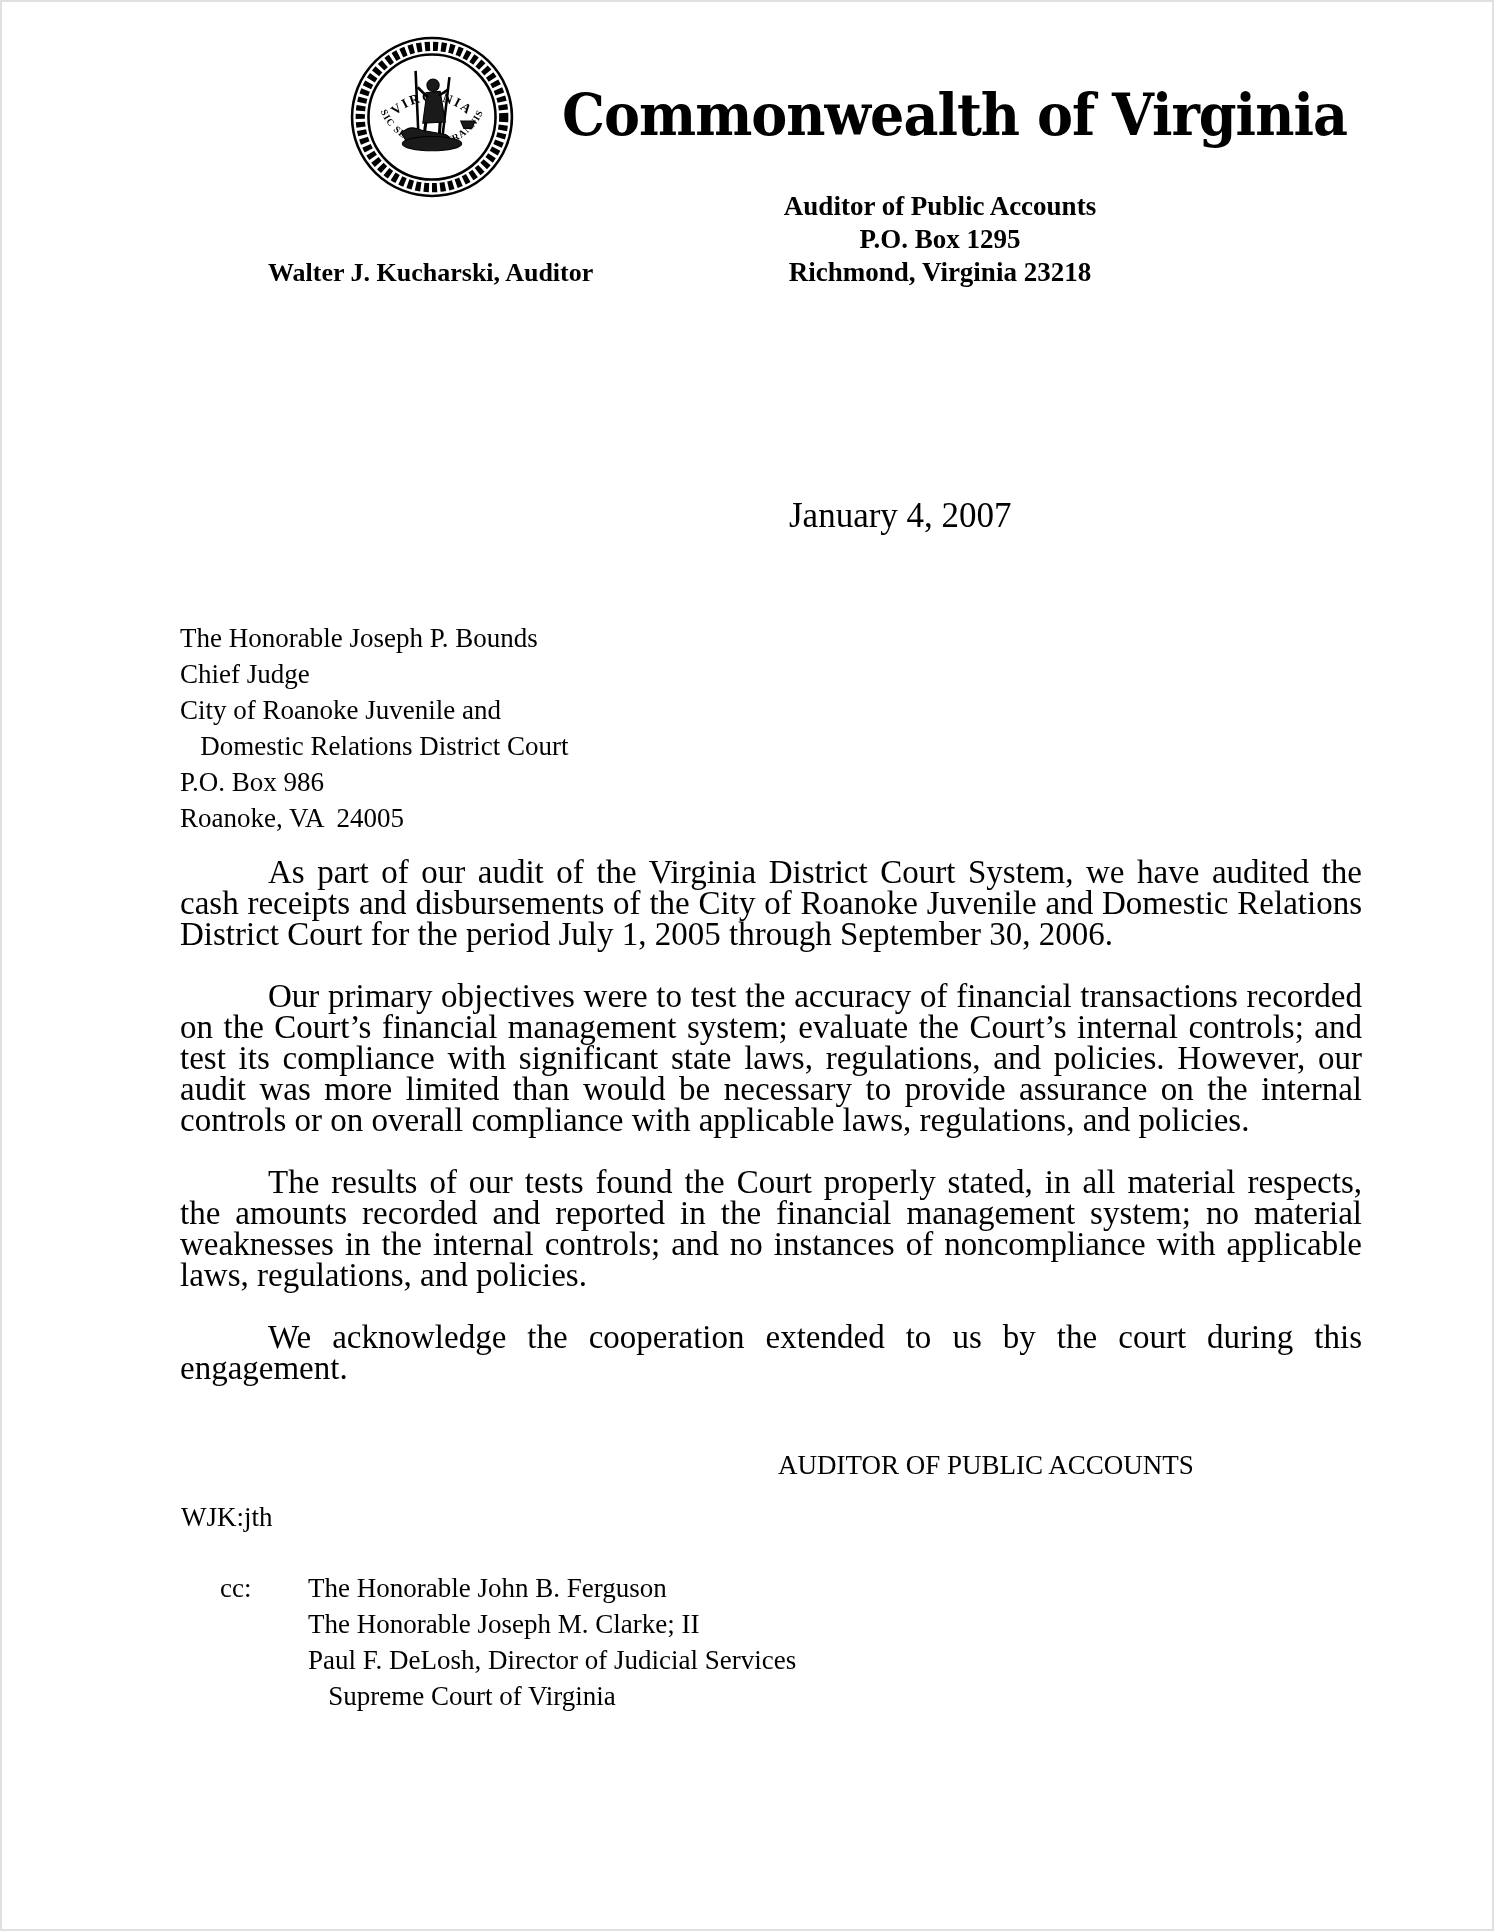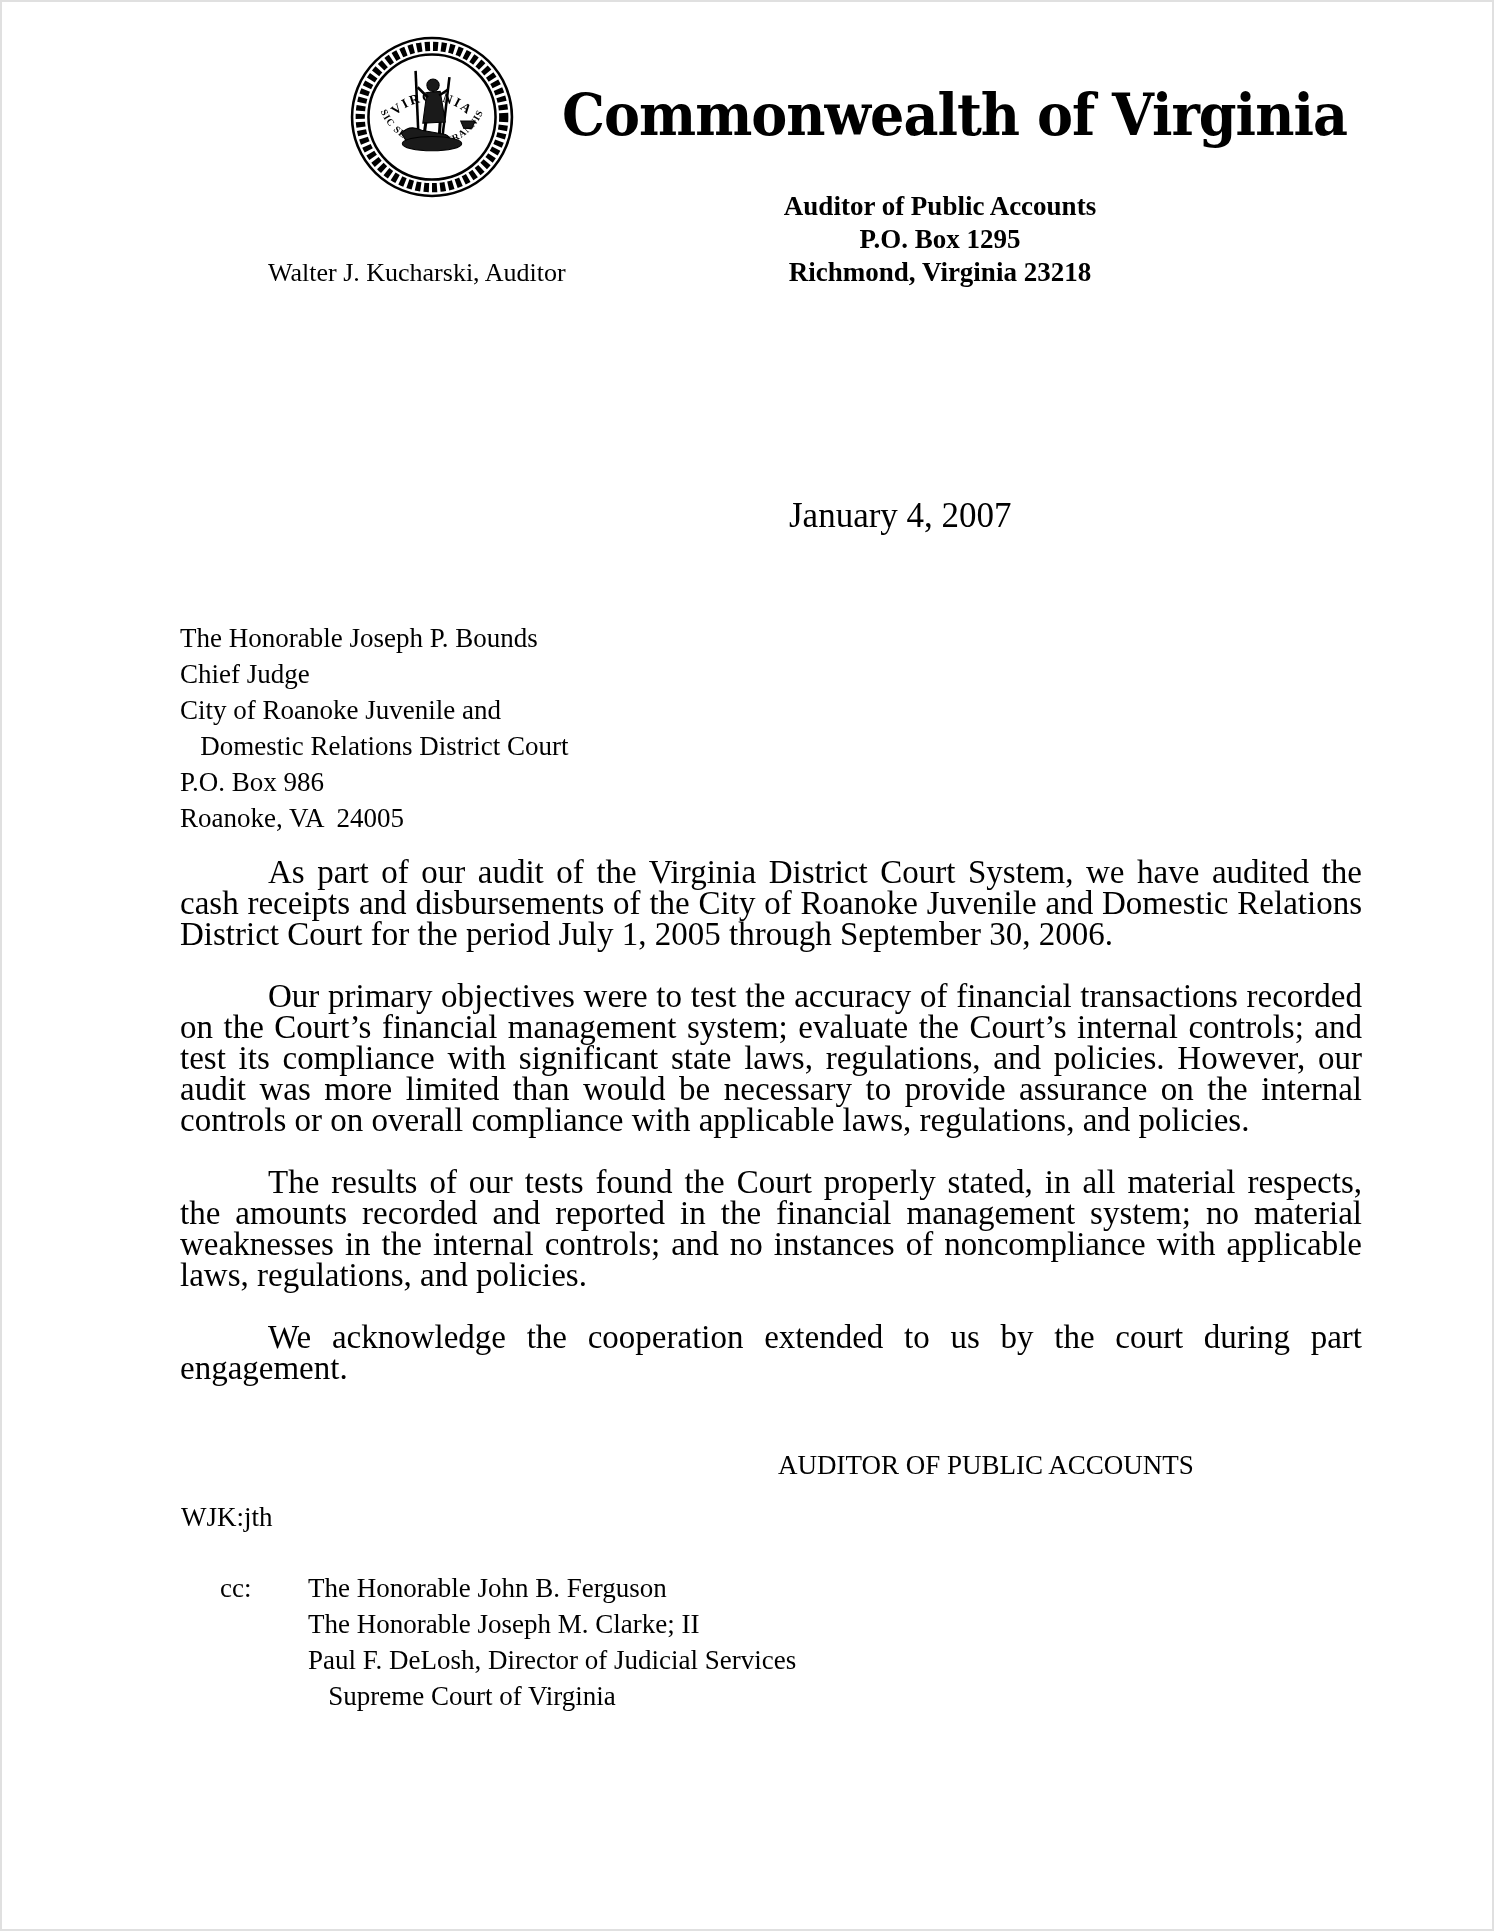--- a/index.html
+++ b/index.html
@@ -49,21 +49,21 @@
     text-align: center;
     font-weight: bold;
     font-size: 27px;
     line-height: 33px;
     white-space: nowrap;
   }
   .auditor-line {
     position: absolute;
     left: 266px;
     top: 256px;
-    font-weight: normal;
+    font-weight: bold;
     font-size: 26px;
     white-space: nowrap;
   }
 
   
   .letter-date {
     position: absolute;
     left: 787px;
     top: 494px;
     font-size: 35px;
@@ -168,21 +168,21 @@
   <div class="auditor-line">Walter J. Kucharski, Auditor</div>
 
   <div class="letter-date">January 4, 2007</div>
 
   <div class="recipient-block"><div>The Honorable Joseph P. Bounds</div><div>Chief Judge</div><div>City of Roanoke Juvenile and</div><div>   Domestic Relations District Court</div><div>P.O. Box 986</div><div>Roanoke, VA  24005</div></div>
 
   <div class="letter-body">
       <p>As part of our audit of the Virginia District Court System, we have audited the cash receipts and disbursements of the City of Roanoke Juvenile and Domestic Relations District Court for the period July 1, 2005 through September 30, 2006.</p>
       <p>Our primary objectives were to test the accuracy of financial transactions recorded on the Court’s financial management system; evaluate the Court’s internal controls; and test its compliance with significant state laws, regulations, and policies.  However, our audit was more limited than would be necessary to provide assurance on the internal controls or on overall compliance with applicable laws, regulations, and policies.</p>
       <p>The results of our tests found the Court properly stated, in all material respects, the amounts recorded and reported in the financial management system; no material weaknesses in the internal controls; and no instances of noncompliance with applicable laws, regulations, and policies.</p>
-      <p>We acknowledge the cooperation extended to us by the court during part engagement.</p>
+      <p>We acknowledge the cooperation extended to us by the court during this engagement.</p>
     </div>
 
   <div class="closing-block">AUDITOR OF PUBLIC ACCOUNTS</div>
 
   <div class="reference-initials">WJK:jth</div>
 
   <div class="cc-block">
     <div class="cc-label">cc:</div>
     <div class="cc-names"><div>The Honorable John B. Ferguson</div><div>The Honorable Joseph M. Clarke; II</div><div>Paul F. DeLosh, Director of Judicial Services</div><div>   Supreme Court of Virginia</div></div>
   </div>

